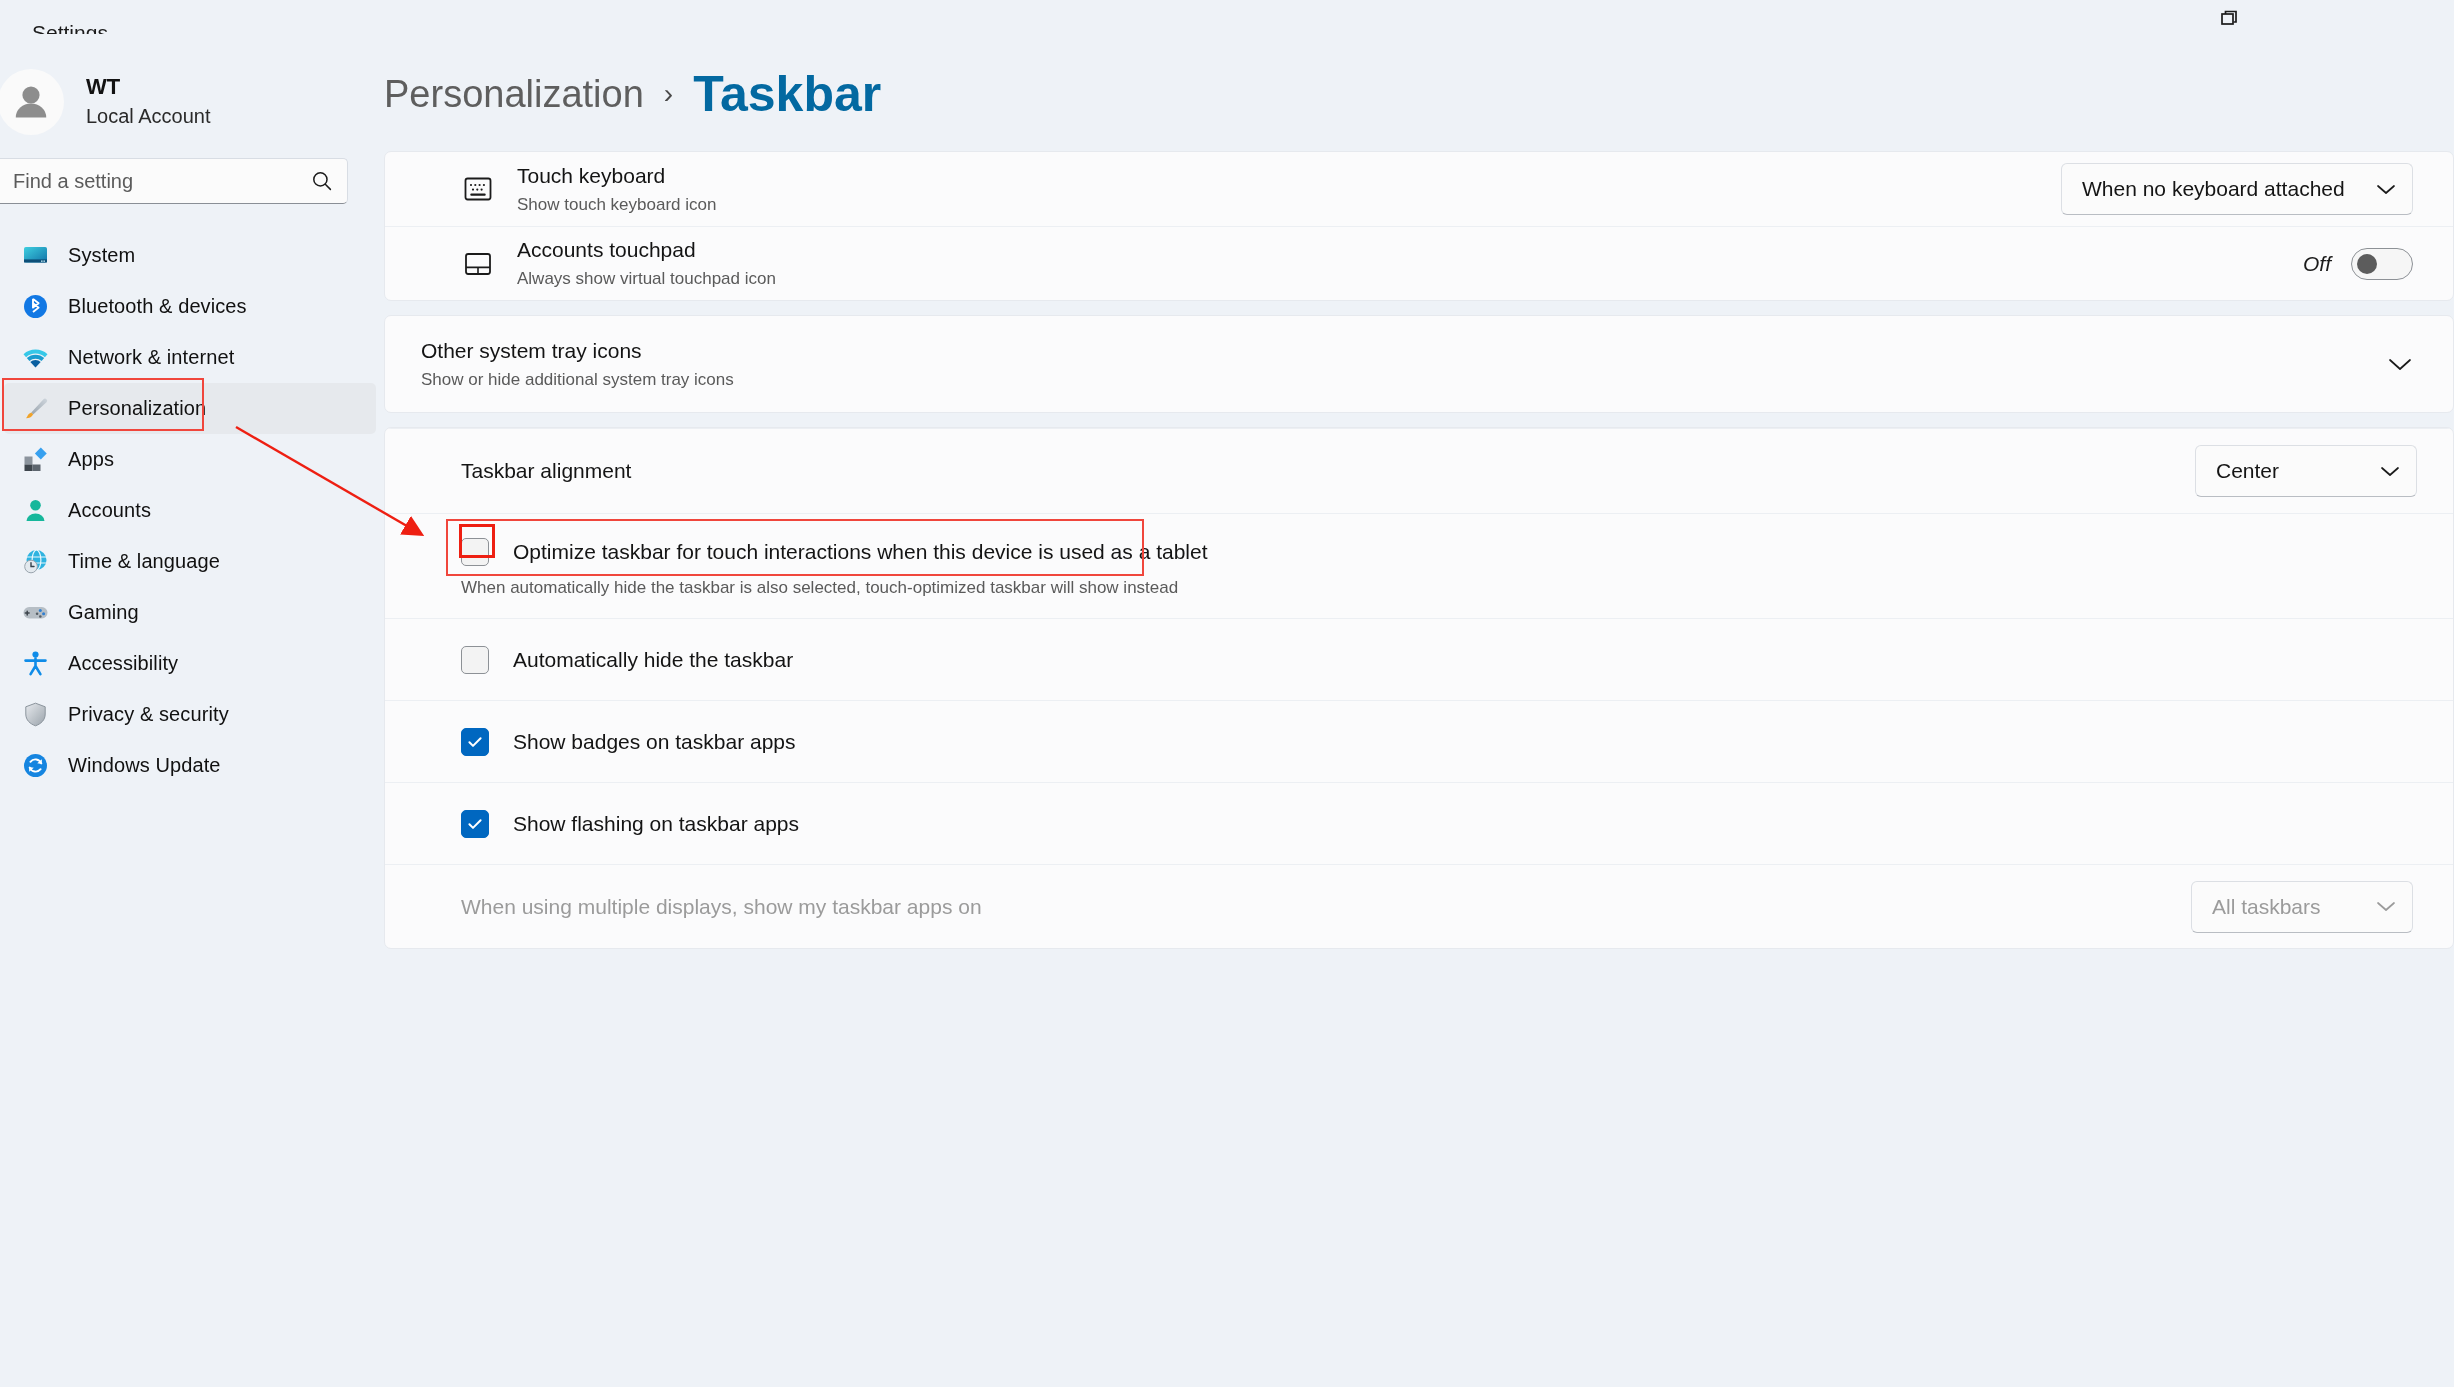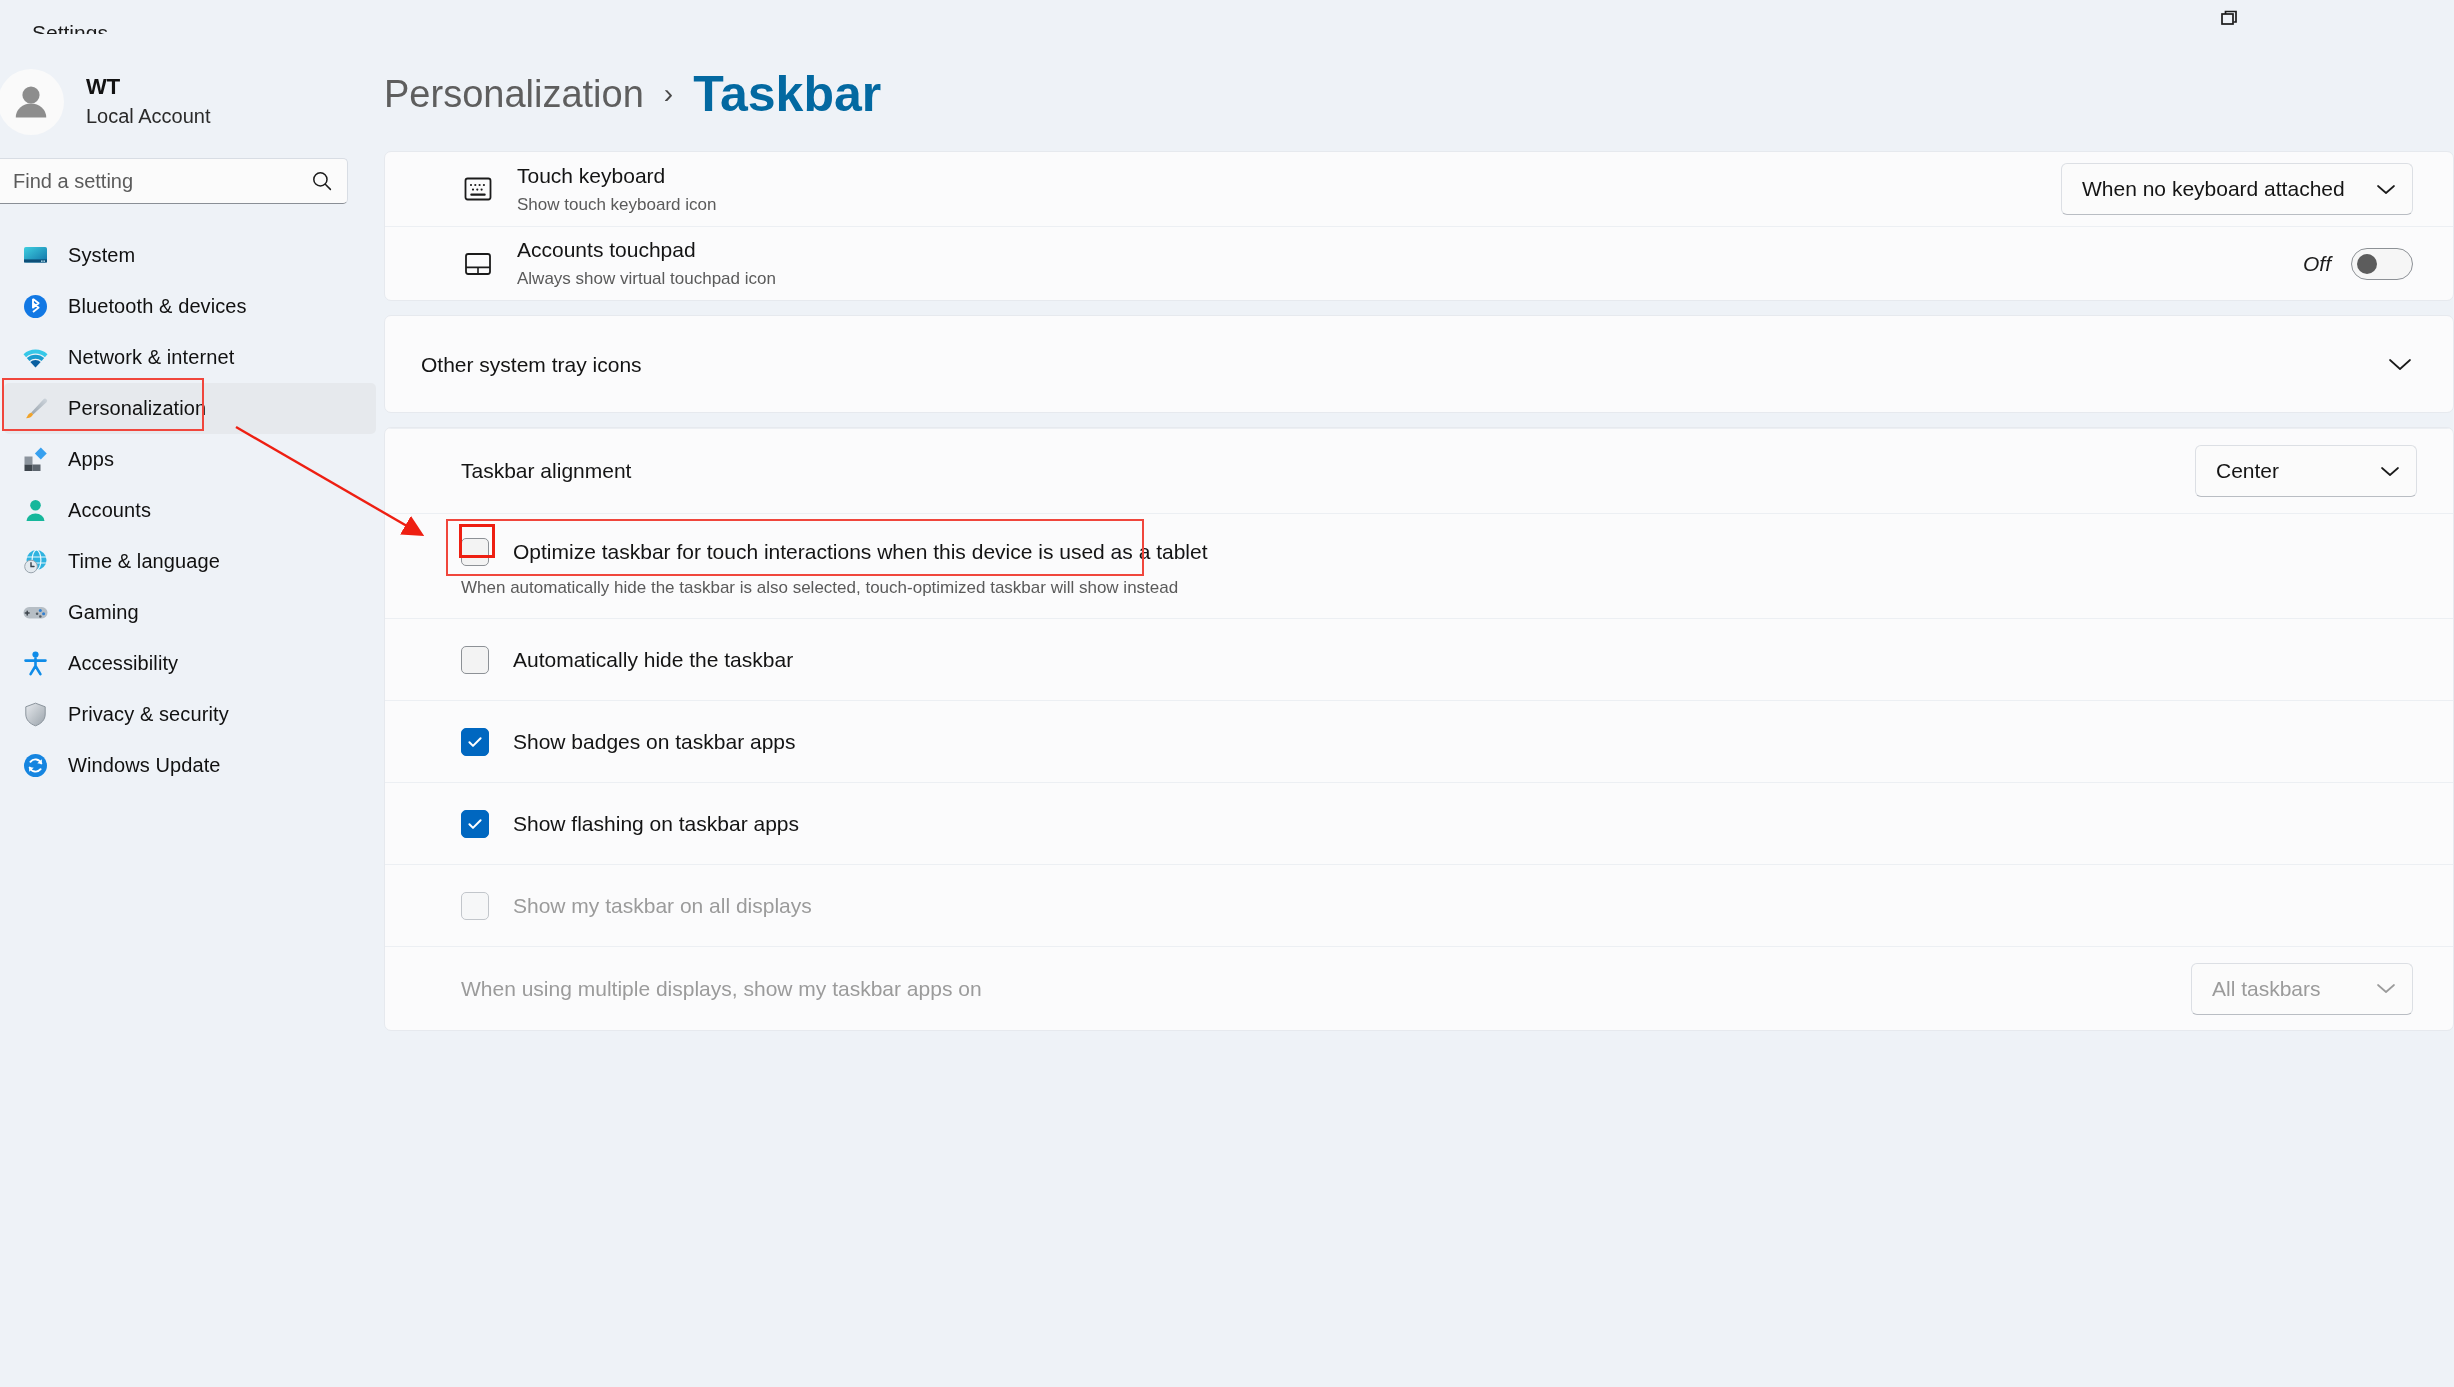--- a/index.html
+++ b/index.html
@@ -454,20 +454,21 @@
             </div>
           </div>
         </div>
 
       </div>
 
       <div class="card">
         <div class="expander">
           <div class="exp-main">
             <div class="exp-title">Other system tray icons</div>
+            <div class="exp-sub">Show or hide additional system tray icons</div>
           </div>
           <span class="exp-chev">
             <svg width="26" height="16" viewBox="0 0 26 16">
                 <path d="M3 4 L13 13 L23 4" stroke="#1b1b1b" stroke-width="1.7" fill="none" stroke-linecap="round" stroke-linejoin="round"></path>
               </svg>
           </span>
         </div>
       </div>
 
       <div class="card">
@@ -513,24 +514,20 @@
 
           <div class="check-row" style="min-height:82px;">
             <span class="cbox checked">
               <svg width="18" height="18" viewBox="0 0 18 18">
                   <path d="M3.4 9.3 L7 12.9 L14.6 5.2" stroke="#fff" stroke-width="2" fill="none" stroke-linecap="round" stroke-linejoin="round"></path>
                 </svg>
             </span>
             <span class="check-label">Show flashing on taskbar apps</span>
           </div>
 
-          <div class="check-row" style="min-height:82px;">
-            <span class="cbox disabled"></span>
-            <span class="check-label disabled">Show my taskbar on all displays</span>
-          </div>
 
           <div class="check-row" style="min-height:84px; padding-left:76px;">
             <span class="check-label disabled" style="margin-left:0;">When using multiple displays, show my taskbar apps on</span>
             <div class="row-right">
               <div class="dropdown" style="width:222px; color:#9b9b9b;">
                 <span>All taskbars</span>
                 <span class="chev">
                   <svg width="20" height="13" viewBox="0 0 20 13">
                       <path d="M2 3 L10 10 L18 3" stroke="#9b9b9b" stroke-width="1.7" fill="none" stroke-linecap="round" stroke-linejoin="round"></path>
                     </svg>

